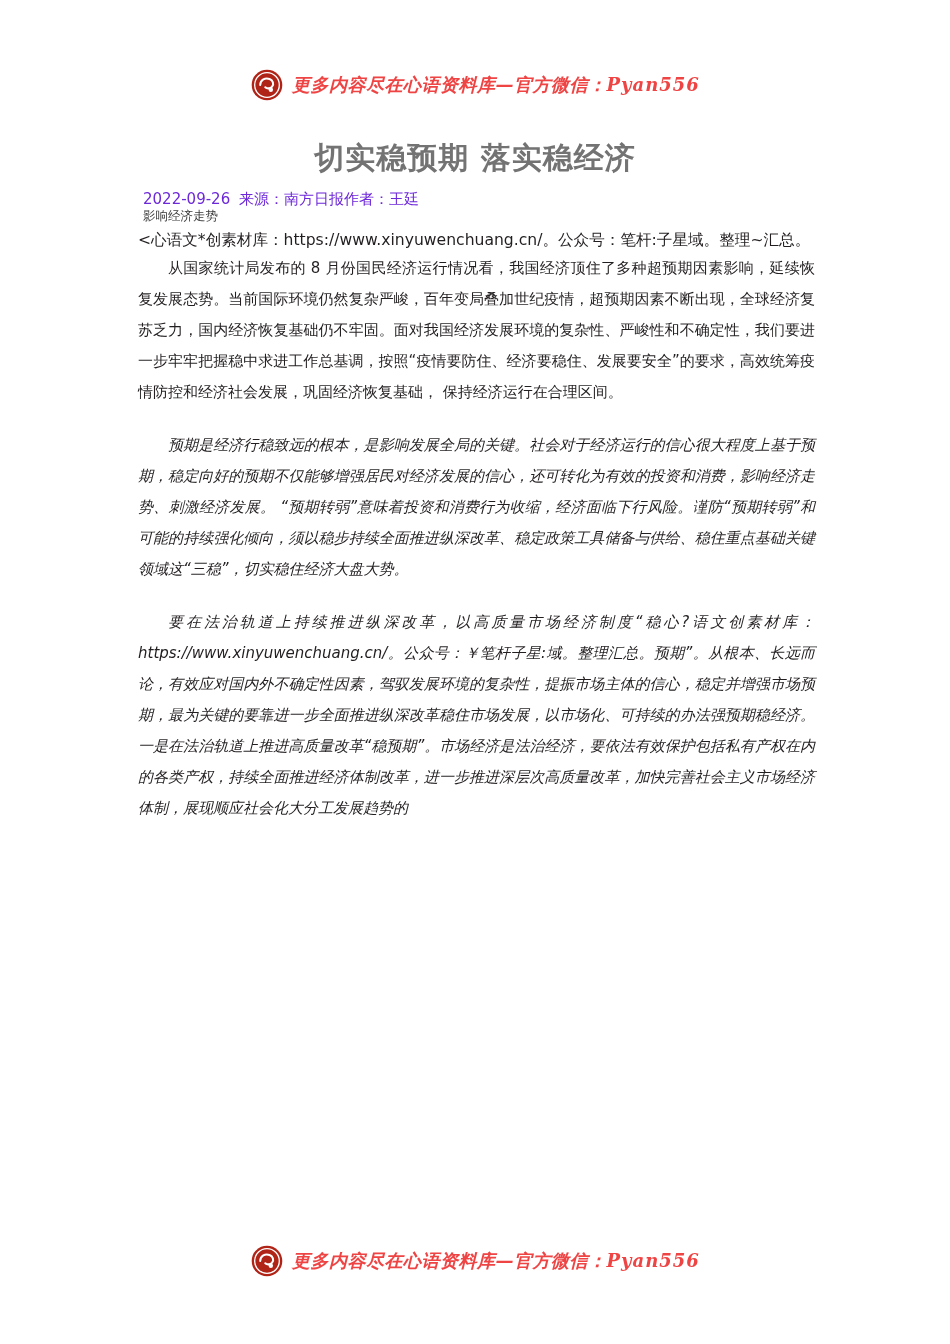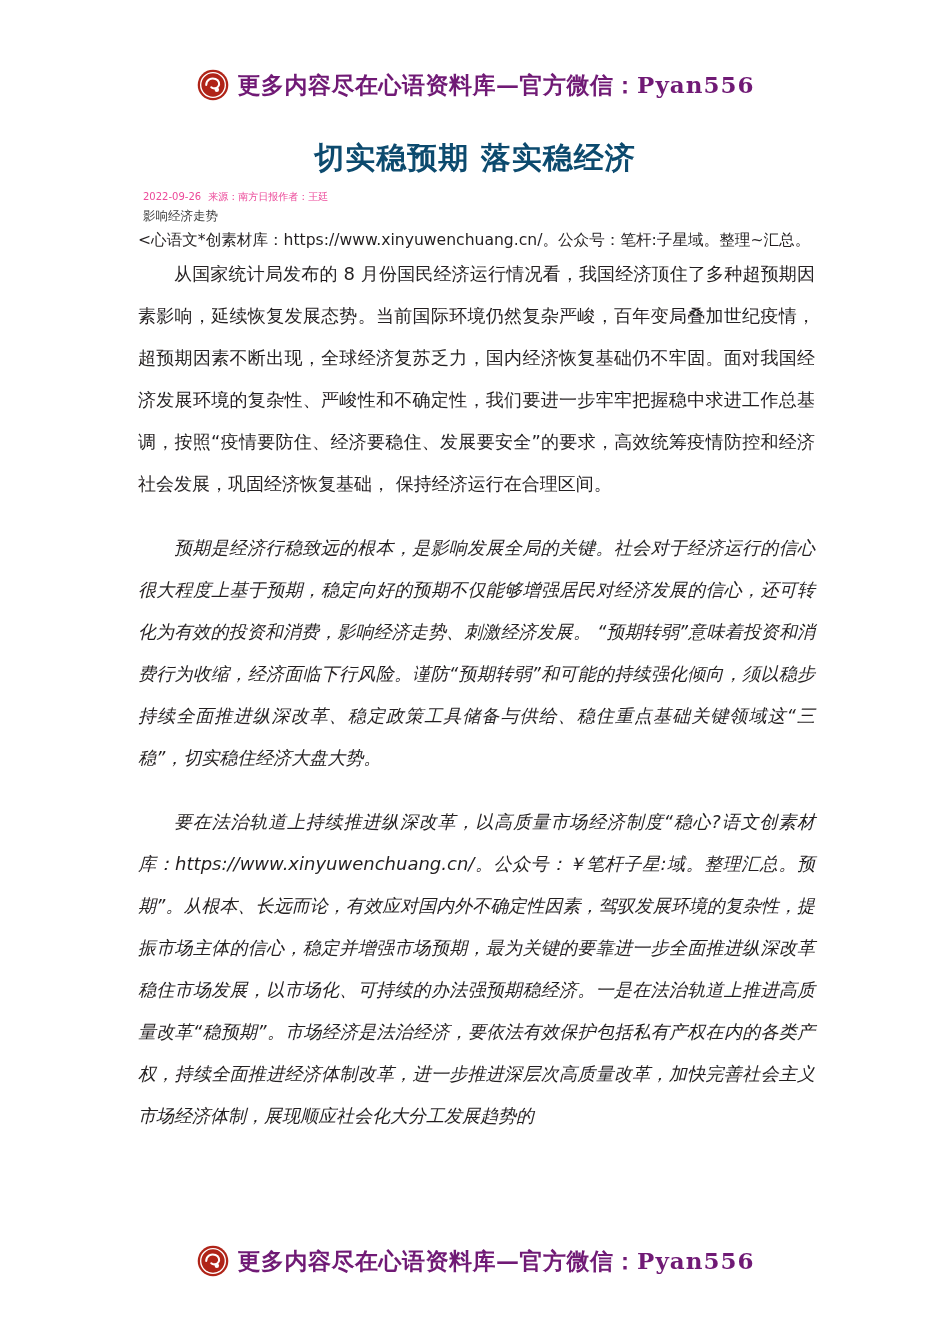--- a/index.html
+++ b/index.html
@@ -35,48 +35,49 @@
   .banner-top { top: 68px; }
   .banner-bottom { top: 1244px; }
 
   .banner-logo {
     width: 34px;
     height: 34px;
     flex: 0 0 34px;
   }
   .banner-text {
     font-family: "DejaVu Serif", "Liberation Serif", serif;
-    font-size: 23px;
+    font-size: 18px;
     font-weight: bold;
-    color: #701a75;
+    color: #ef4444;
     letter-spacing: 0.5px;
     white-space: nowrap;
+    font-style: italic;
   }
   .banner-text .wechat { letter-spacing: 1px; }
 
   
   .doc-title {
     position: absolute;
     top: 138px;
     left: 0;
     width: 950px;
     text-align: center;
     font-size: 30px;
     font-weight: bold;
-    color: #0c4a6e;
+    color: #737373;
     letter-spacing: 1px;
   }
 
   
   .byline {
     position: absolute;
     top: 190px;
     left: 143px;
-    font-size: 10px;
-    color: #ec4899;
+    font-size: 15px;
+    color: #6d28d9;
     white-space: nowrap;
   }
   .byline .sep { margin: 0 2px; }
   .subline {
     position: absolute;
     top: 208px;
     left: 143px;
     font-size: 12.5px;
     color: #3b3b3b;
     white-space: nowrap;
@@ -84,22 +85,22 @@
 
   
   .body-wrap {
     position: absolute;
     top: 228px;
     left: 138px;
     width: 685px;
   }
   p.para {
     margin: 0 8px 0 0;
-    font-size: 18px;
-    line-height: 42px;
+    font-size: 15px;
+    line-height: 31px;
     color: #231f20;
     text-align: justify;
     text-justify: inter-ideograph;
   }
   p.source-note {
     margin: 0;
     font-size: 15.6px;
     line-height: 25px;
     letter-spacing: 0;
   }

